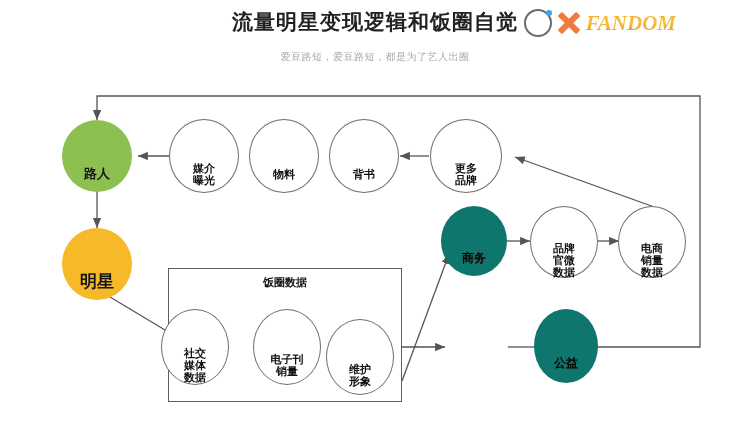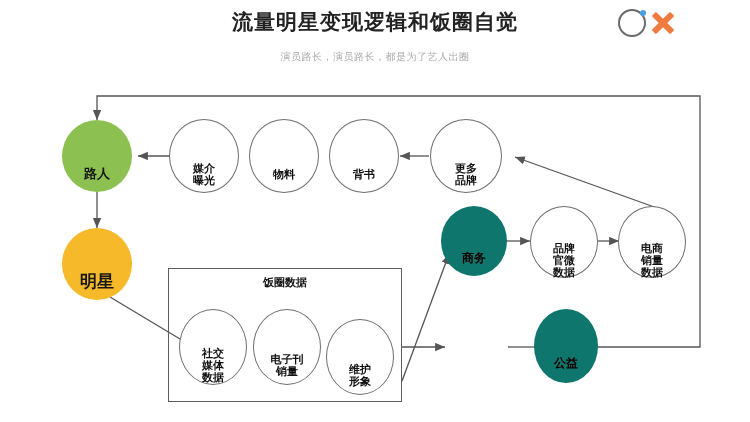--- a/index.html
+++ b/index.html
@@ -154,27 +154,28 @@
     color: #141414;
     font-family: Liberation Serif, serif;
   }
 </style>
 </head>
 <body>
 
 <div id="stage">
 
   <div class="title">流量明星变现逻辑和饭圈自觉</div>
-  <div class="subtitle">演员路长，演员路长，都是为了艺人出圈</div>
+  <div class="subtitle">爱豆路短，爱豆路短，都是为了艺人出圈</div>
 
   <div class="brand">
     <span class="brand-circle">
       <span class="brand-dot"></span>
     </span>
     <span class="brand-x"></span>
+    <span class="brand-word">FANDOM</span>
   </div>
 
   <svg class="edges" viewBox="0 0 750 422">
     <defs>
       <marker id="arw" markerWidth="9" markerHeight="9" refX="7.6" refY="3.2" orient="auto">
         <path d="M0,0 L7.6,3.2 L0,6.4 z" fill="#555555"></path>
       </marker>
     </defs>
     <g stroke="#555555" stroke-width="1.3" fill="none">
 
@@ -248,21 +249,21 @@
     <span class="node-label">电商
 销量
 数据</span>
   </div>
 
 
   <div class="node red" style="left:534px; top:309px; width:64px; height:74px;">
     <span class="node-label">公益</span>
   </div>
 
-  <div class="node white" style="left:179px; top:309px; width:68px; height:76px;">
+  <div class="node white" style="left:161px; top:309px; width:68px; height:76px;">
     <span class="node-label">社交
 媒体
 数据</span>
   </div>
 
   <div class="node white" style="left:253px; top:309px; width:68px; height:76px;">
     <span class="node-label">电子刊
 销量</span>
   </div>
 

